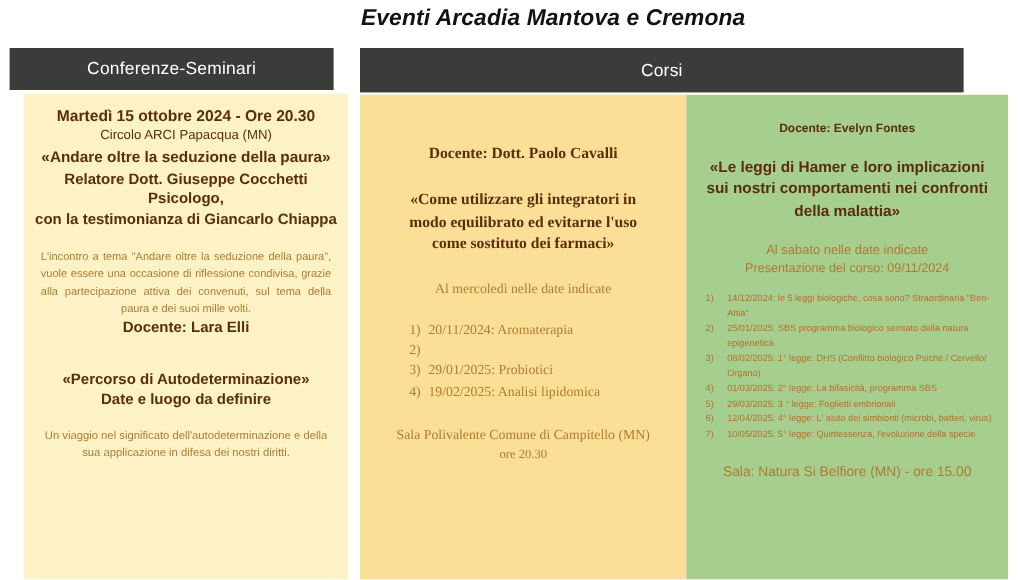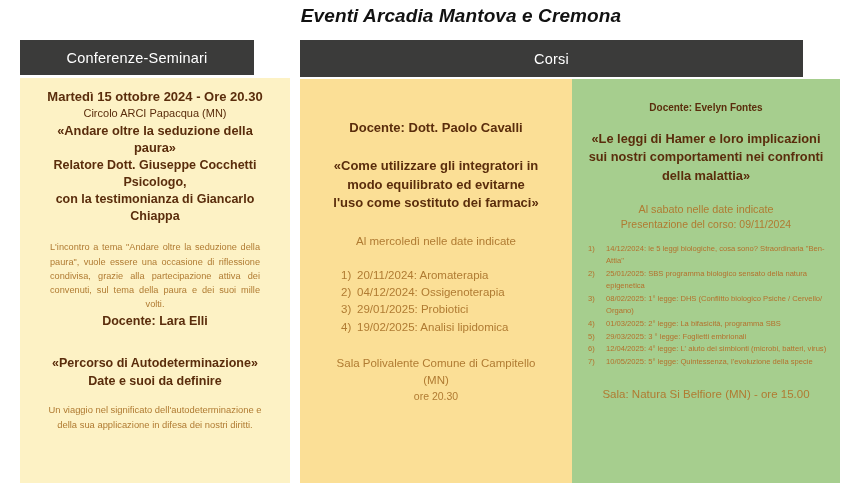--- a/index.html
+++ b/index.html
@@ -36,52 +36,53 @@
     background: #3b3b3a;
     color: #ffffff;
     font-size: 14.5px;
     display: flex;
     align-items: center;
     justify-content: center;
     text-align: center;
     letter-spacing: 0.2px;
   }
   #header-conferenze {
-    left: 20px;
+    left: 8px;
     top: 40px;
-    width: 234px;
+    width: 270px;
     height: 35px;
   }
   #header-corsi {
     left: 300px;
     top: 40px;
     width: 503px;
     height: 37px;
   }
 
   
   .col-body {
     position: absolute;
     box-sizing: border-box;
   }
   #col-conferenze {
     left: 20px;
     top: 78px;
     width: 270px;
     height: 405px;
     background: #fdf2c5;
-    padding: 0 24px;
+    padding: 0 8px;
   }
   #col-corsi-yellow {
     left: 300px;
     top: 79px;
     width: 272px;
     height: 404px;
     background: #fbdf96;
     padding: 0 26px;
+    font-family: Liberation Serif, serif;
   }
   #col-corsi-green {
     left: 572px;
     top: 79px;
     width: 268px;
     height: 404px;
     background: #a6ce8e;
     padding: 0 10px;
   }
 
@@ -248,41 +249,40 @@
   <div class="strong-line" id="conf-speaker">Relatore Dott. Giuseppe Cocchetti Psicologo,</div>
 
   <div class="strong-line" id="conf-witness">con la testimonianza di Giancarlo Chiappa</div>
 
   <div class="note-text" id="conf-note">L'incontro a tema "Andare oltre la seduzione della paura", vuole essere una occasione di riflessione condivisa, grazie alla partecipazione attiva dei convenuti, sul tema della paura e dei suoi mille volti.</div>
 
   <div class="strong-line" id="conf-course-teacher">Docente: Lara Elli</div>
 
   <div class="strong-line" id="conf-course-title">«Percorso di Autodeterminazione»</div>
 
-  <div class="strong-line" id="conf-course-dates">Date e suoi da definire</div>
+  <div class="strong-line" id="conf-course-dates">Date e luogo da definire</div>
 
   <div class="note-text" id="conf-course-note">Un viaggio nel significato dell'autodeterminazione e della sua applicazione in difesa dei nostri diritti.</div>
 </div>
 
 <div class="col-body" id="col-corsi-yellow">
 
   <div class="strong-line" id="corsi-teacher">Docente: Dott. Paolo Cavalli</div>
 
   <div class="strong-line" id="corsi-title">«Come utilizzare gli integratori in modo equilibrato ed evitarne l'uso come sostituto dei farmaci»</div>
 
   <div class="small-center" id="corsi-when">Al mercoledì nelle date indicate</div>
 
   <ul id="corsi-list">
     <li>
       <span class="num">1)</span>
       <span class="txt">20/11/2024: Aromaterapia</span>
     </li>
     <li>
       <span class="num">2)</span>
-      <span class="txt">04/12/2024: Ossigenoterapia</span>
     </li>
     <li>
       <span class="num">3)</span>
       <span class="txt">29/01/2025: Probiotici</span>
     </li>
     <li>
       <span class="num">4)</span>
       <span class="txt">19/02/2025: Analisi lipidomica</span>
     </li>
   </ul>

